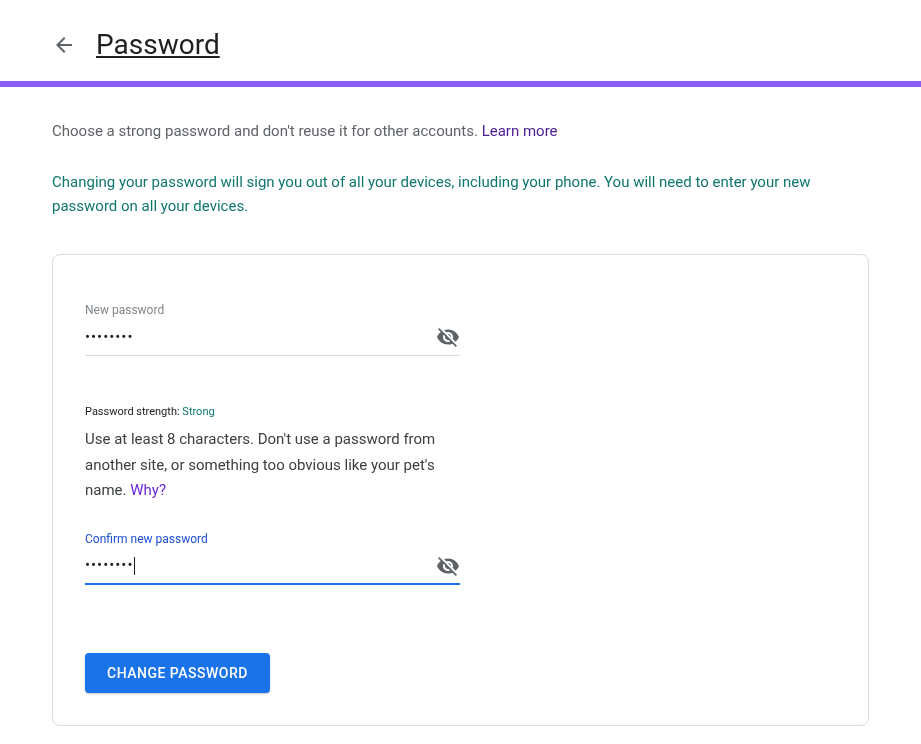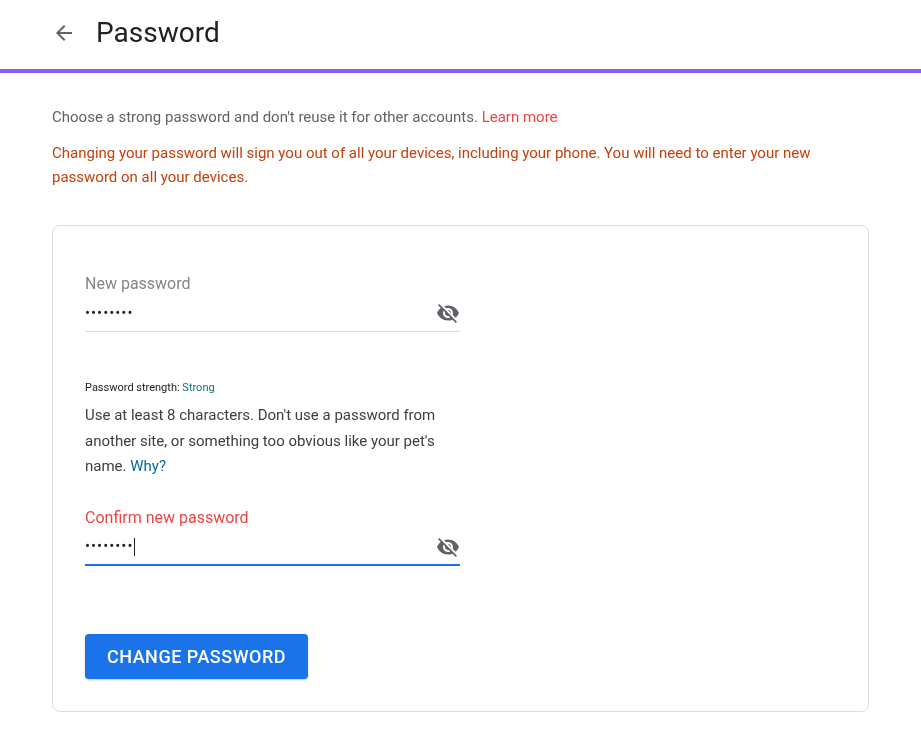--- a/index.html
+++ b/index.html
@@ -9,22 +9,23 @@
     }
     body {
       font-family: 'Google Sans', Roboto, Arial, sans-serif;
       background: #ffffff;
       color: #202124;
       width: 921px;
     }
     .header {
       display: flex;
       align-items: center;
-      padding: 16px 24px 20px 52px;
-      border-bottom: 4px solid #8b5cf6;
+      padding: 28px 24px 20px 52px;
+      border-bottom: 6px solid #8b5cf6;
+      text-decoration: underline;
     }
     .back-btn {
       width: 24px;
       height: 24px;
       cursor: pointer;
       display: flex;
       align-items: center;
       justify-content: center;
       margin-right: 20px;
       color: #5f6368;
@@ -36,49 +37,49 @@
     }
     .content {
       padding: 32px 52px 24px 52px;
     }
     .intro-line {
       font-size: 15px;
       color: #5f6368;
       line-height: 1.6;
     }
     .learn-more {
-      color: #ef4444;
+      color: #4c1d95;
       text-decoration: none;
       cursor: pointer;
     }
     .intro-text {
       font-size: 15px;
-      color: #c2410c;
-      margin-top: 12px;
+      color: #0f766e;
+      margin-top: 27px;
       line-height: 1.6;
     }
     .card {
       border: 1px solid #dadce0;
       border-radius: 8px;
       margin-top: 36px;
       padding: 48px 32px 32px 32px;
     }
     .input-group {
       position: relative;
       width: 375px;
       margin-bottom: 8px;
     }
     .input-label {
-      font-size: 16px;
+      font-size: 12px;
       color: #80868b;
       display: block;
       margin-bottom: 8px;
     }
     .input-label.focused {
-      color: #ef4444;
+      color: #1d4ed8;
     }
     .input-row {
       display: flex;
       align-items: center;
       border-bottom: 1px solid #dadce0;
       padding-bottom: 6px;
       position: relative;
     }
     .input-row.focused {
       border-bottom: 2px solid #1a73e8;
@@ -113,36 +114,36 @@
     .strength-value {
       color: #0f766e;
     }
     .strength-text {
       font-size: 15px;
       color: #3c4043;
       margin-top: 8px;
       line-height: 1.7;
     }
     .why-link {
-      color: #0369a1;
+      color: #6d28d9;
       text-decoration: none;
       cursor: pointer;
       margin-top: 32px;
     }
     .confirm-group {
       margin-top: 28px;
     }
     .change-btn {
       margin-top: 60px;
       background: #1a73e8;
       color: #ffffff;
       border: none;
       border-radius: 4px;
       padding: 12px 22px;
-      font-size: 18px;
+      font-size: 14px;
       font-weight: 500;
       letter-spacing: 0.5px;
       cursor: pointer;
       font-family: inherit;
       box-shadow: 0 1px 2px rgba(60,64,67,0.3);
       text-align: center;
     }
     .caret {
       display: inline-block;
       width: 1px;

